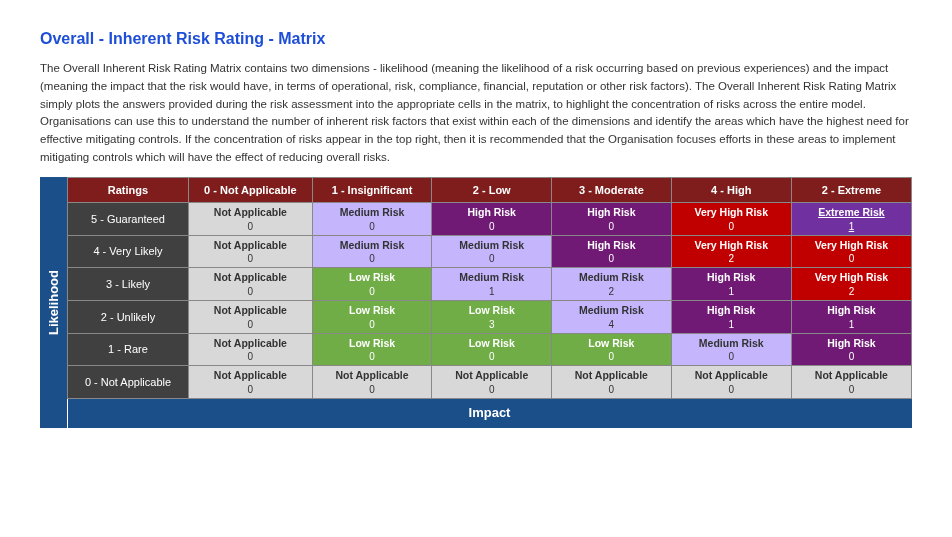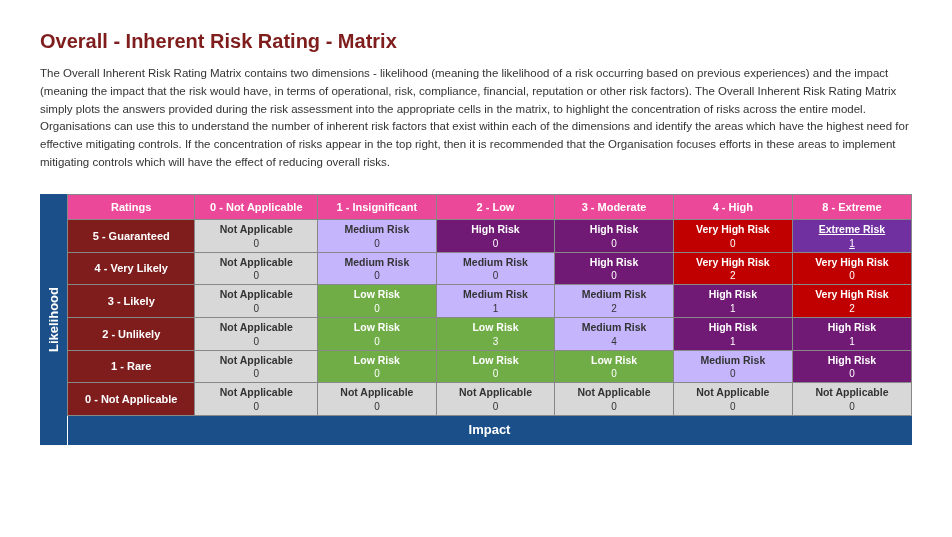--- a/index.html
+++ b/index.html
@@ -4,30 +4,30 @@
   <style>
     * { margin: 0; padding: 0; box-sizing: border-box; }
     body {
       font-family: Arial, sans-serif;
       background: #fff;
       padding: 30px 40px;
       font-size: 12px;
       color: #333;
     }
     h2 {
-      color: #7f1d1d;
-      font-size: 20px;
+      color: #1d4ed8;
+      font-size: 16px;
       margin-bottom: 12px;
       font-weight: bold;
     }
     .description {
       font-size: 11.5px;
       line-height: 1.55;
       color: #333;
-      margin-bottom: 22px;
+      margin-bottom: 10px;
       max-width: 870px;
     }
     .matrix-wrapper {
       display: flex;
       align-items: stretch;
     }
     .likelihood-label {
       writing-mode: vertical-rl;
       transform: rotate(180deg);
       background: #1a4f8a;
@@ -49,29 +49,29 @@
       width: 100%;
     }
     th, td {
       border: 1px solid #888;
       text-align: center;
       padding: 2px 12px;
       font-size: 11px;
       line-height: 1.3;
     }
     .header-row th {
-      background: #ec4899;
+      background: #7f1d1d;
       color: white;
       font-weight: bold;
       padding: 5px 4px;
     }
     .row-header {
-      background: #7f1d1d;
+      background: #404040;
       color: white;
-      font-weight: bold;
+      font-weight: normal;
       white-space: nowrap;
       padding: 4px 6px;
     }
     .cell-value {
       font-size: 10px;
       display: block;
       font-weight: normal;
     }
     .cell-label {
       font-weight: bold;
@@ -106,21 +106,21 @@
   <div class="matrix-container">
     <table>
       <thead>
         <tr class="header-row">
         <th>Ratings</th>
             <th>0 - Not Applicable</th>
             <th>1 - Insignificant</th>
             <th>2 - Low</th>
             <th>3 - Moderate</th>
             <th>4 - High</th>
-            <th>8 - Extreme</th>
+            <th>2 - Extreme</th>
           </tr>
       </thead>
       <tbody id="matrix-body">
       <tr>
             <td class="row-header">5 - Guaranteed</td>
             <td class="c-na"><span class="cell-label">Not Applicable</span><span class="cell-value">0</span></td>
             <td class="c-medium"><span class="cell-label">Medium Risk</span><span class="cell-value">0</span></td>
             <td class="c-high"><span class="cell-label">High Risk</span><span class="cell-value">0</span></td>
             <td class="c-high"><span class="cell-label">High Risk</span><span class="cell-value">0</span></td>
             <td class="c-veryhigh"><span class="cell-label">Very High Risk</span><span class="cell-value">0</span></td>

